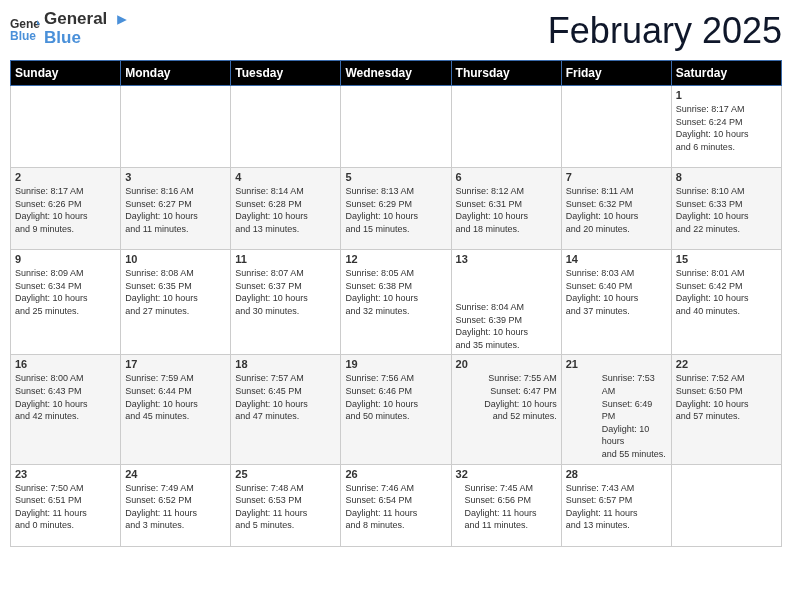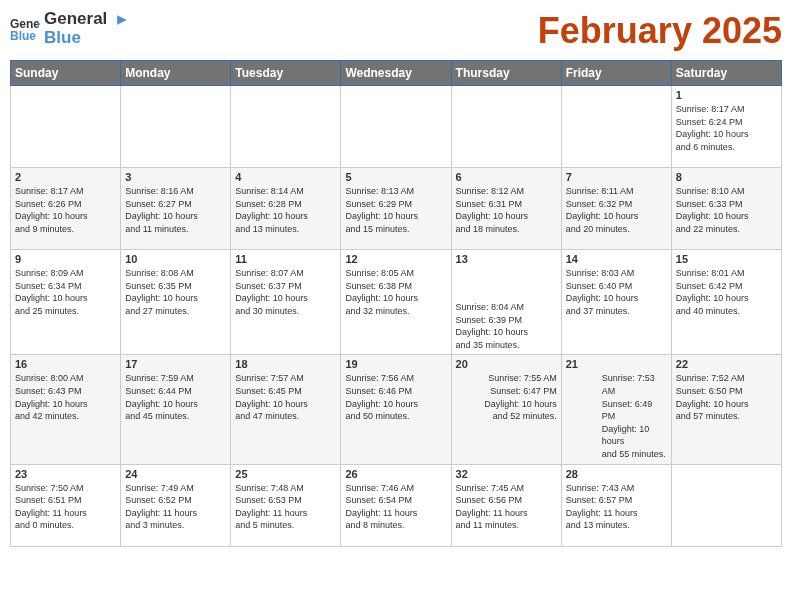--- a/index.html
+++ b/index.html
@@ -3,27 +3,27 @@
   <meta charset="utf-8">
   <style>
     * { margin: 0; padding: 0; box-sizing: border-box; }
     body { font-family: Arial, sans-serif; background: #fff; width: 792px; height: 612px; overflow: hidden; }
     
     .page { width: 792px; height: 612px; padding: 10px; }
     
     .header { display: flex; justify-content: space-between; align-items: flex-start; margin-bottom: 8px; }
     
     .title-block { text-align: right; }
-    .main-title { font-size: 36px; font-weight: bold; color: #c2410c; }
+    .main-title { font-size: 36px; font-weight: normal; color: #0f172a; }
     .subtitle { font-size: 14px; color: #333; }
     
     .calendar { width: 100%; border-collapse: collapse; table-layout: fixed; }
     
     .calendar thead th {
-      background: #737373;
+      background: #000000;
       color: #fff;
       font-size: 12px;
       font-weight: bold;
       padding: 5px 4px;
       text-align: left;
       border: 1px solid #3a6aaa;
     }
     
     .calendar tbody td {
       border: 1px solid #ccc;
@@ -290,21 +290,21 @@
           </td>
           <td>
             <span class="day-num">26</span>
             <div class="day-info" style="white-space: pre-line;">Sunrise: 7:46 AM
 Sunset: 6:54 PM
 Daylight: 11 hours
 and 8 minutes.</div>
           </td>
           <td>
             <span class="day-num">32</span>
-            <div class="day-info" style="white-space: pre-line;">Sunrise: 7:45 AM
+            <div class="day-info" style="white-space: pre-line; margin-left: 9px;">Sunrise: 7:45 AM
 Sunset: 6:56 PM
 Daylight: 11 hours
 and 11 minutes.</div>
           </td>
           <td>
             <span class="day-num">28</span>
             <div class="day-info" style="white-space: pre-line;">Sunrise: 7:43 AM
 Sunset: 6:57 PM
 Daylight: 11 hours
 and 13 minutes.</div>

